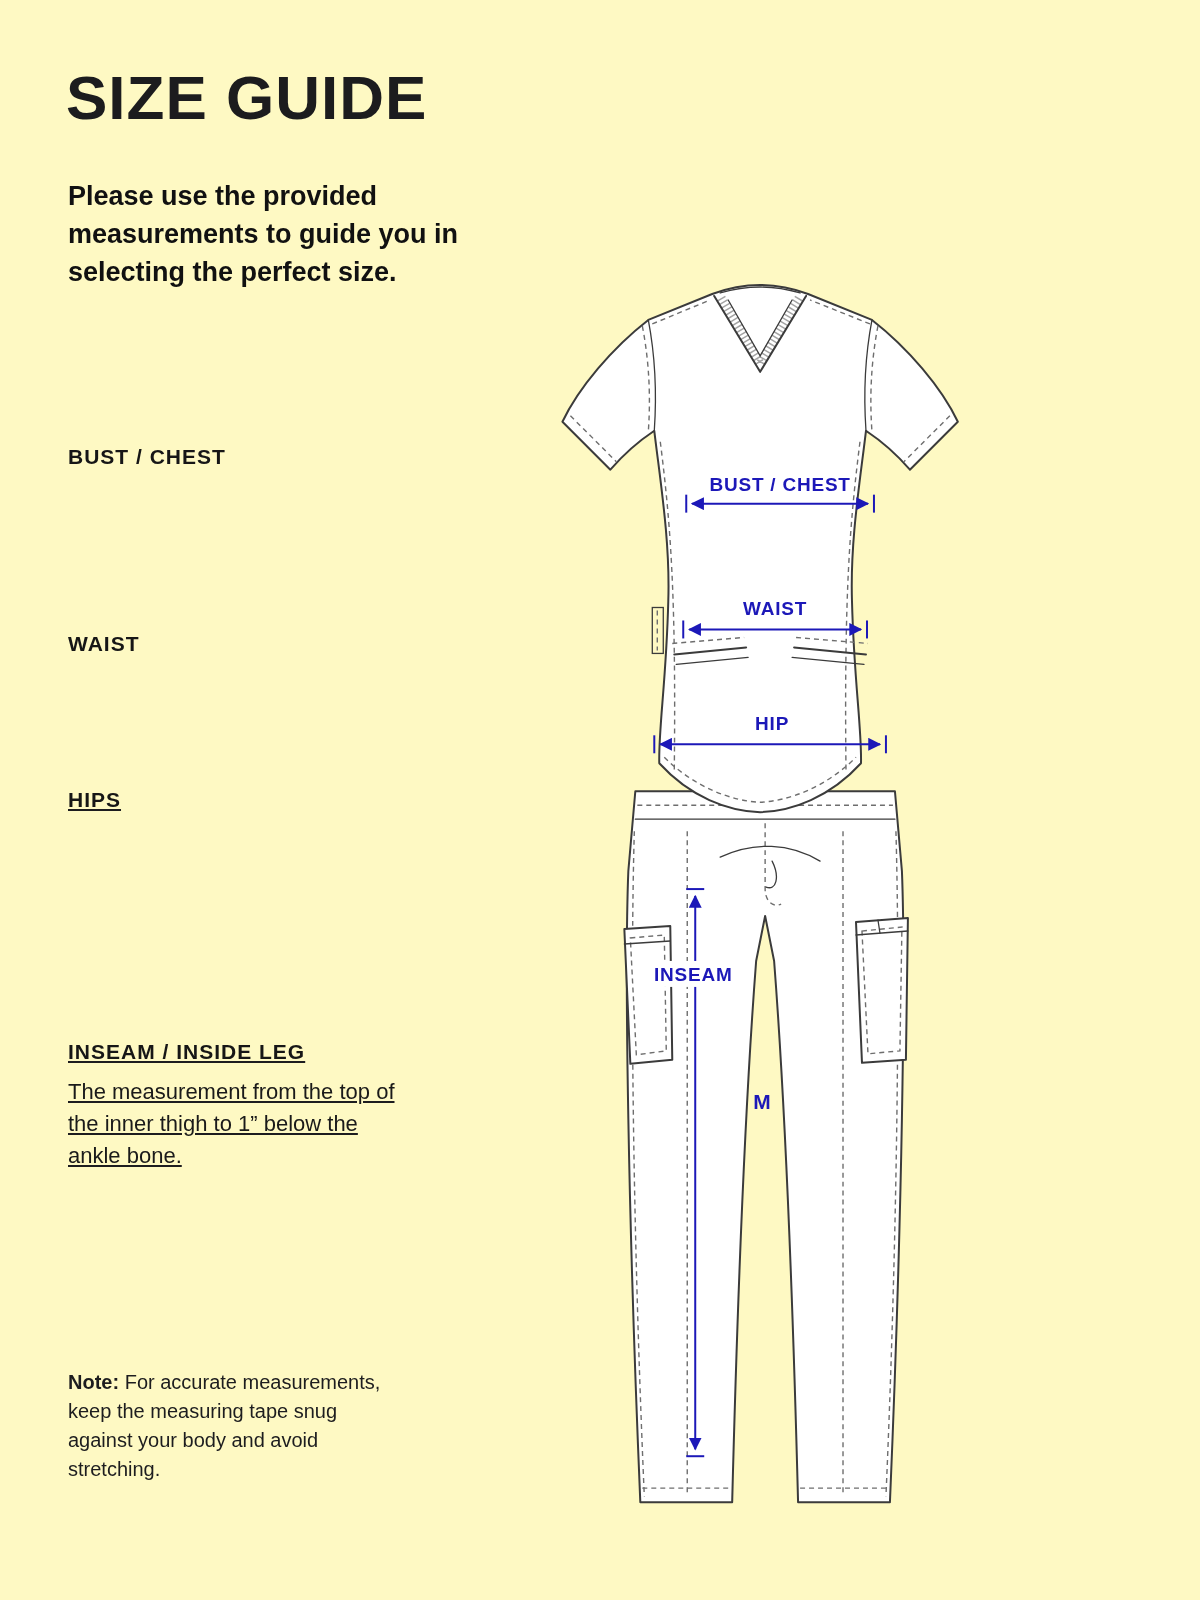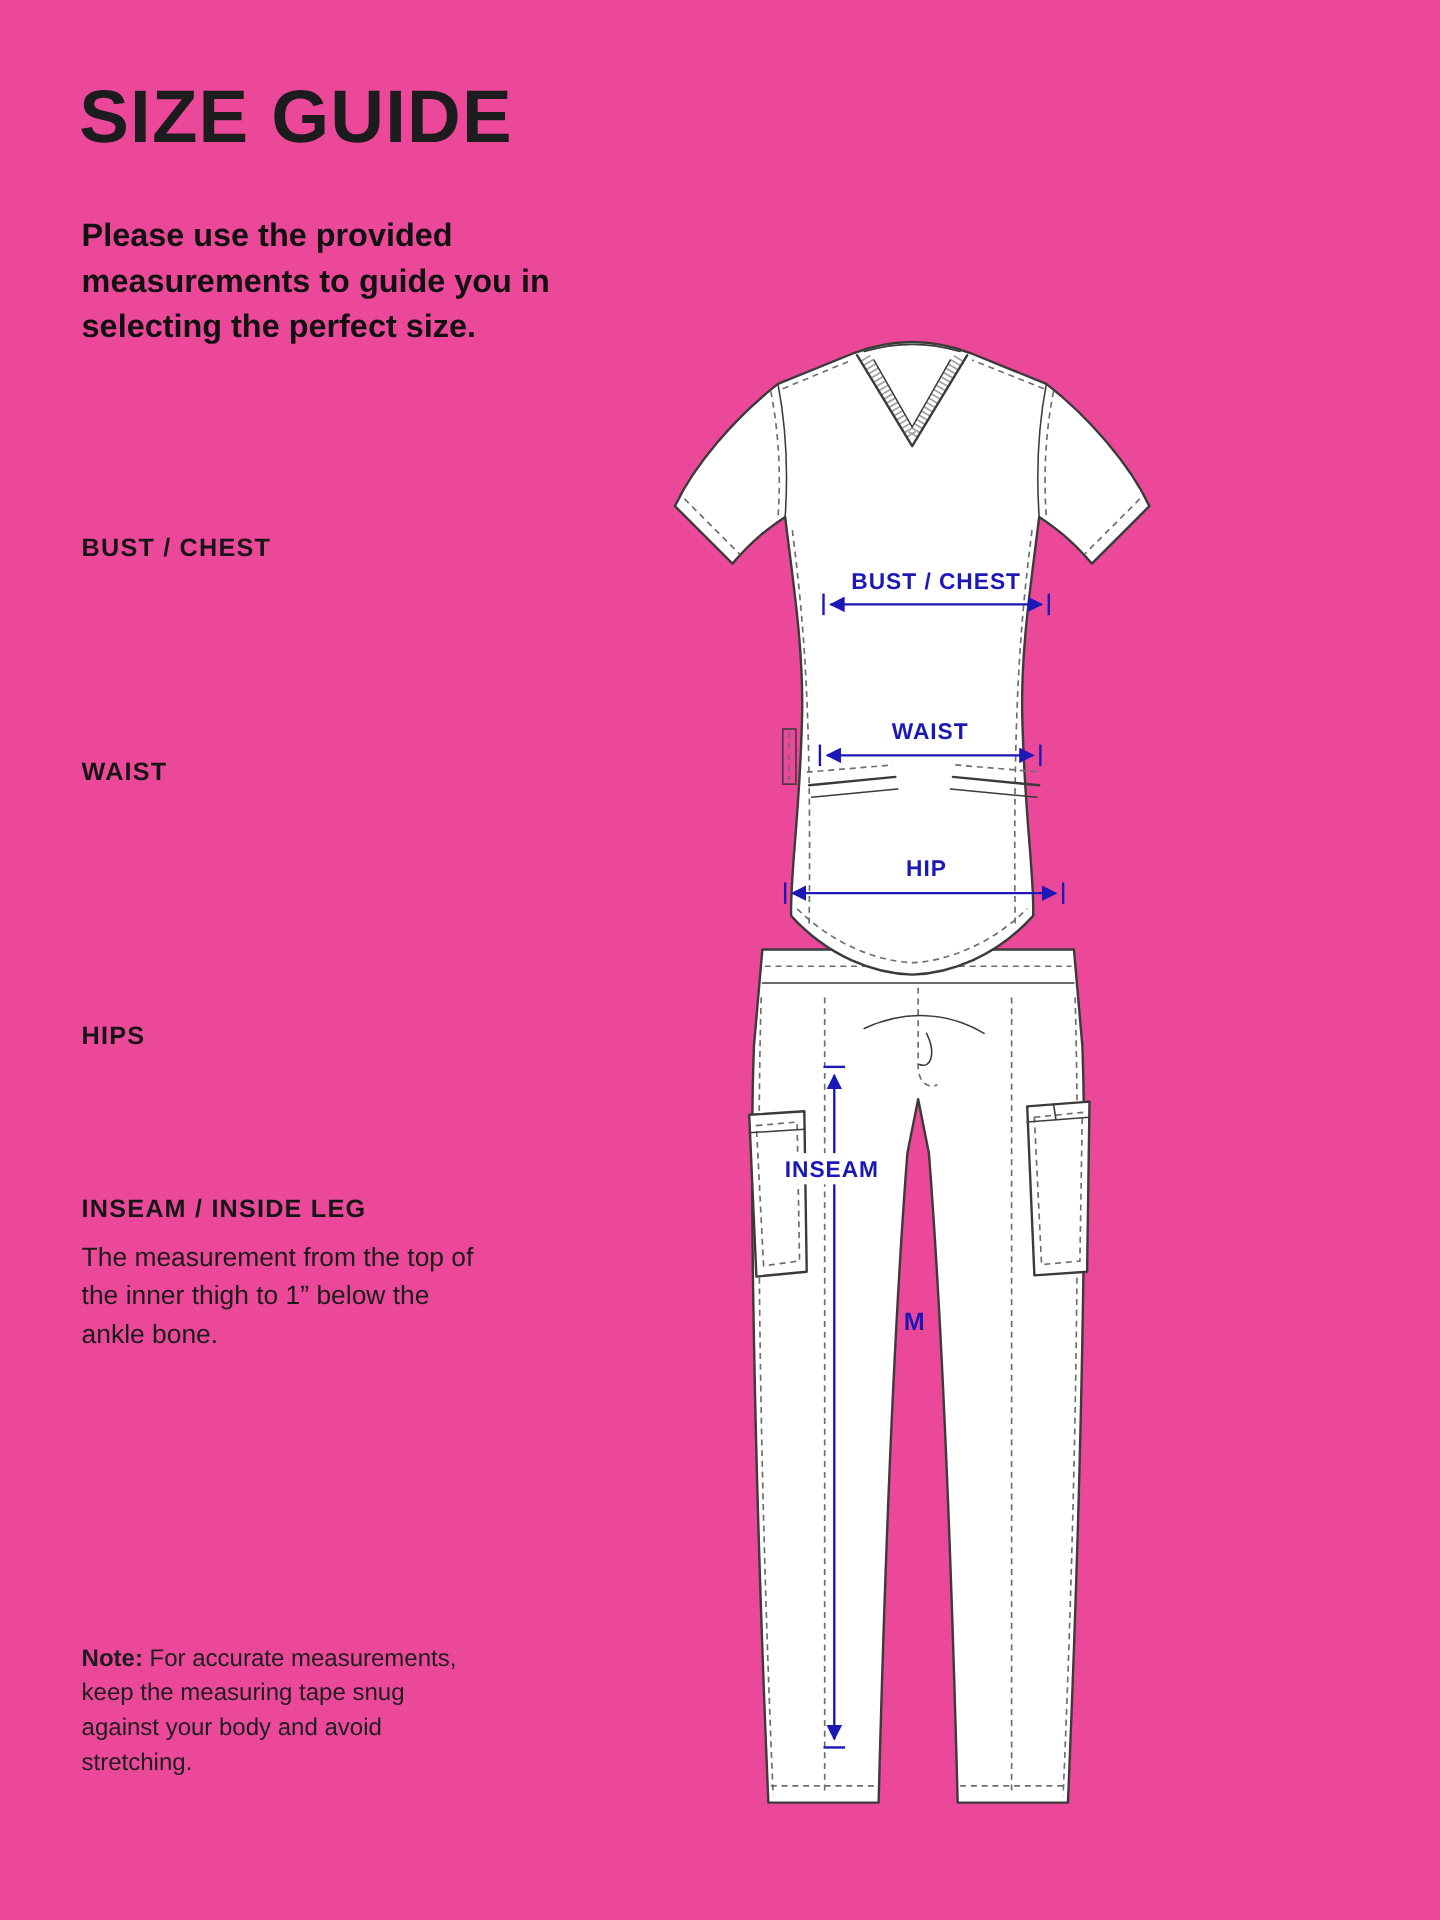--- a/index.html
+++ b/index.html
@@ -1,35 +1,35 @@
 <!DOCTYPE html>
 <html style="--accent: #1c18b8;"><head>
 <meta charset="utf-8">
 <style>
   :root { --accent:#1c18b8; --ink:#1d1d1f; --line:#3b3b3b; }
   html,body { margin:0; padding:0; background:#fff; }
   .page {
-    position:relative; width:1200px; height:1600px; background:#ec4899;
+    position:relative; width:1200px; height:1600px; background:#fef9c3;
     font-family:"Liberation Sans", sans-serif; color:var(--ink); overflow:hidden;
   }
   .title {
     position:absolute; left:66px; top:62px; font-size:62px; font-weight:700;
     letter-spacing:1px; color:#1c1c1e;
   }
   .intro {
     position:absolute; left:68px; top:178px; width:440px;
     font-size:27px; line-height:1.4; color:#111;font-weight:bold;
   }
   .section { position:absolute; left:68px; }
   .section h3 { margin:0 0 12px 0; font-size:21px; font-weight:700; letter-spacing:1px; color:#161616; }
   .section p { margin:0; font-size:22px; line-height:1.45; color:#1a1a1a; }
   .s1 { top:445px; } .s1 p { width:285px; }
   .s2 { top:632px; } .s2 p { width:305px; }
-  .s3 { top:852px; } .s3 p { width:368px; }
-  .s4 { top:996px; } .s4 p { width:345px; }
+  .s3 { top:788px;text-decoration:underline; } .s3 p { width:368px; }
+  .s4 { top:1040px;text-decoration:underline; } .s4 p { width:345px; }
   .note { position:absolute; left:68px; top:1368px; width:335px; font-size:20px; line-height:1.45; }
   .note b { font-weight:700; }
   .diagram { position:absolute; left:540px; top:272px; width:620px; height:1328px; }
 
   
   .outline { stroke:var(--line); stroke-width:2; fill:none; stroke-linejoin:round; stroke-linecap:round; }
   .fillw   { fill:#fff; }
   .thin    { stroke:var(--line); stroke-width:1.3; fill:none; stroke-linecap:round; }
   .dash    { stroke:#6e6e6e; stroke-width:1.4; fill:none; stroke-dasharray:5 4; }
   .rib     { stroke:#9a9a9a; stroke-width:9; fill:none; stroke-dasharray:1.5 2.6; opacity:.9; }

